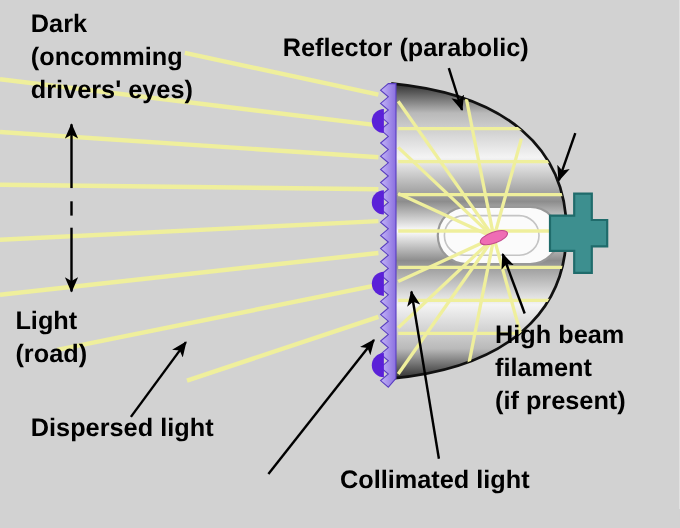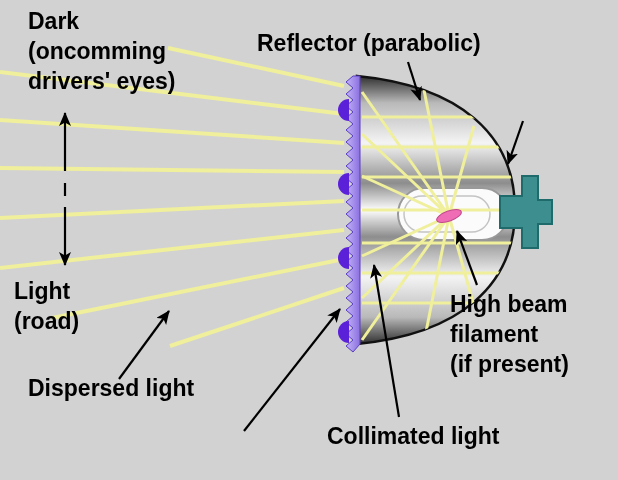--- a/index.html
+++ b/index.html
@@ -13,21 +13,21 @@
     position:absolute; z-index:2; color:#000;
     font-weight:bold; font-size:23px; line-height:30px;
     white-space:pre-line;
   }
   #lbl-dark       { left:28px;  top:6px;   }
   #lbl-reflector  { left:257px; top:28px;  }
   #lbl-lightbulb  { left:461px; top:88px;  }
   #lbl-light      { left:14px;  top:276px; }
   #lbl-dispersed  { left:28px;  top:373px; }
   #lbl-lens       { left:211px; top:435px; }
-  #lbl-collimated { left:327px; top:421px;text-align:center; }
+  #lbl-collimated { left:309px; top:421px;text-align:center; }
   #lbl-highbeam   { left:450px; top:289px; }
 
   .ray  { stroke:var(--c-ray,#efef9c); stroke-width:3; fill:none; }
   .ray.thick { stroke-width:4; }
   .arrow { stroke:var(--c-arrow,#000); stroke-width:2.2; fill:none; }
 </style>
 </head>
 <body>
 
 <div class="stage">

